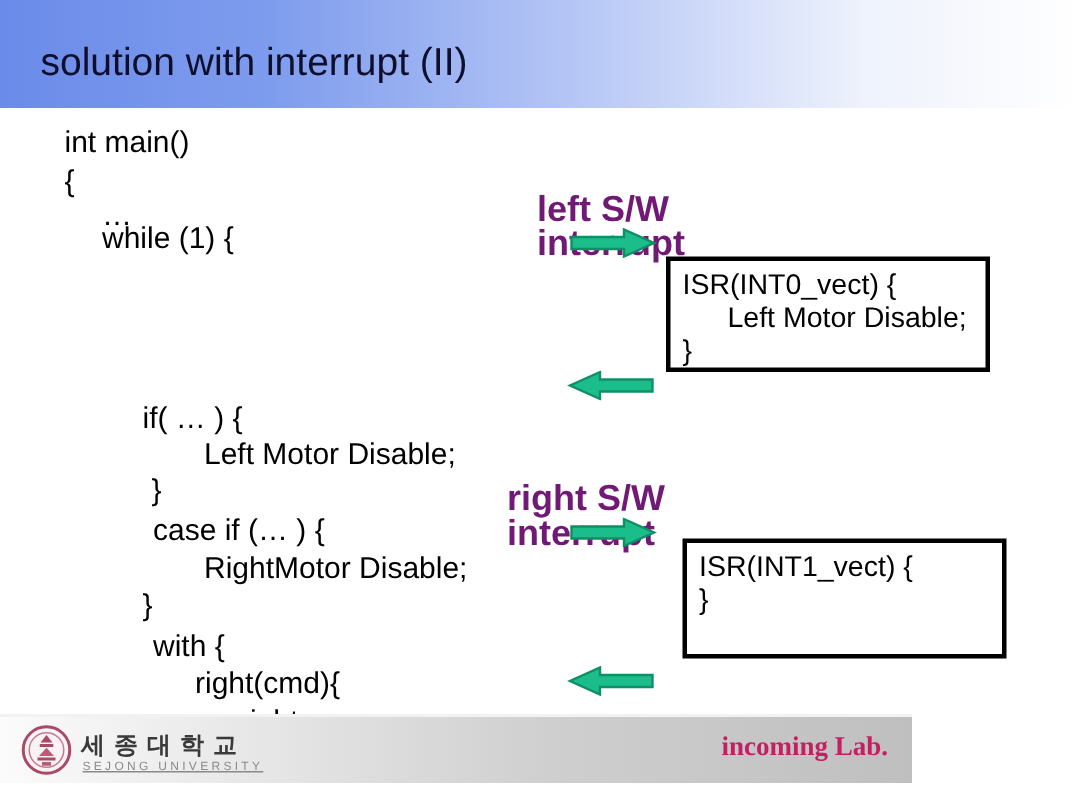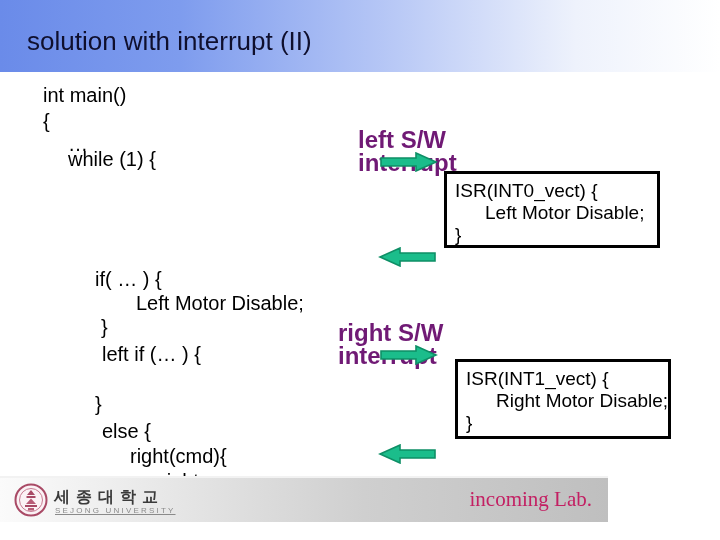--- a/index.html
+++ b/index.html
@@ -52,42 +52,43 @@
     position:absolute;left:40px;top:5px;
     font-size:16px;font-weight:bold;color:#3a3a3a;letter-spacing:6px;white-space:pre;
   }
   .univ-en{
     position:absolute;left:41px;top:24px;
     font-size:8px;color:#8a8a8a;letter-spacing:2.2px;white-space:pre;text-decoration:underline;
   }
   .lab-name{
     position:absolute;right:16px;top:9px;
     font-family:"Liberation Serif", serif;
-    font-size:21px;font-weight:normal;color:#c32063;white-space:pre;
+    font-size:18px;font-weight:bold;color:#c32063;white-space:pre;
   }
 </style>
 </head>
 <body>
 
 <div class="slide">
 
   <div class="title-bar">
     <div class="title-text">solution with interrupt (II)</div>
   </div>
 
   <div class="code-line" style="left:43px;top:84px">int main()</div>
   <div class="code-line" style="left:43px;top:110px">{</div>
   <div class="code-line" style="left:68px;top:133px">…</div>
   <div class="code-line" style="left:68px;top:148px">while (1) {</div>
   <div class="code-line" style="left:95px;top:268px">if( … ) {</div>
   <div class="code-line" style="left:136px;top:292px">Left Motor Disable;</div>
   <div class="code-line" style="left:101px;top:316px">}</div>
-  <div class="code-line" style="left:102px;top:343px">left if (… ) {</div>
+  <div class="code-line" style="left:102px;top:343px">case if (… ) {</div>
+  <div class="code-line" style="left:136px;top:368px">RightMotor Disable;</div>
   <div class="code-line" style="left:95px;top:393px">}</div>
-  <div class="code-line" style="left:102px;top:420px">else {</div>
+  <div class="code-line" style="left:102px;top:420px">with {</div>
   <div class="code-line" style="left:130px;top:445px">right(cmd){</div>
   <div class="code-line" style="left:160px;top:470px">right …</div>
 
   <div class="interrupt-label" style="left:358px;top:100px">left S/W
 interrupt</div>
 
   <div class="interrupt-label" style="left:338px;top:293px">right S/W
 interrupt</div>
 
   <div class="block-arrow" style="left:380px;top:152px">
@@ -112,21 +113,20 @@
   </div>
 
   <div class="isr-box" style="left:444px;top:171px;height:77px">
     <div class="isr-line">ISR(INT0_vect) {</div>
     <div class="isr-line indent">Left Motor Disable;</div>
     <div class="isr-line">}</div>
   </div>
 
   <div class="isr-box" style="left:455px;top:359px;height:80px">
     <div class="isr-line">ISR(INT1_vect) {</div>
-    <div class="isr-line indent">Right Motor Disable;</div>
     <div class="isr-line">}</div>
   </div>
 
   <div class="footer">
     <div class="logo-wrap">
       <div class="seal">
         <svg width="34" height="34" viewBox="0 0 34 34">
           <circle cx="17" cy="17" r="15.5" fill="#fbf2f5" stroke="#a94a66" stroke-width="2"></circle>
           <circle cx="17" cy="17" r="11.5" fill="none" stroke="#c77b92" stroke-width="1"></circle>
           <polygon points="17,7 21,12 13,12" fill="#a94a66"></polygon>

